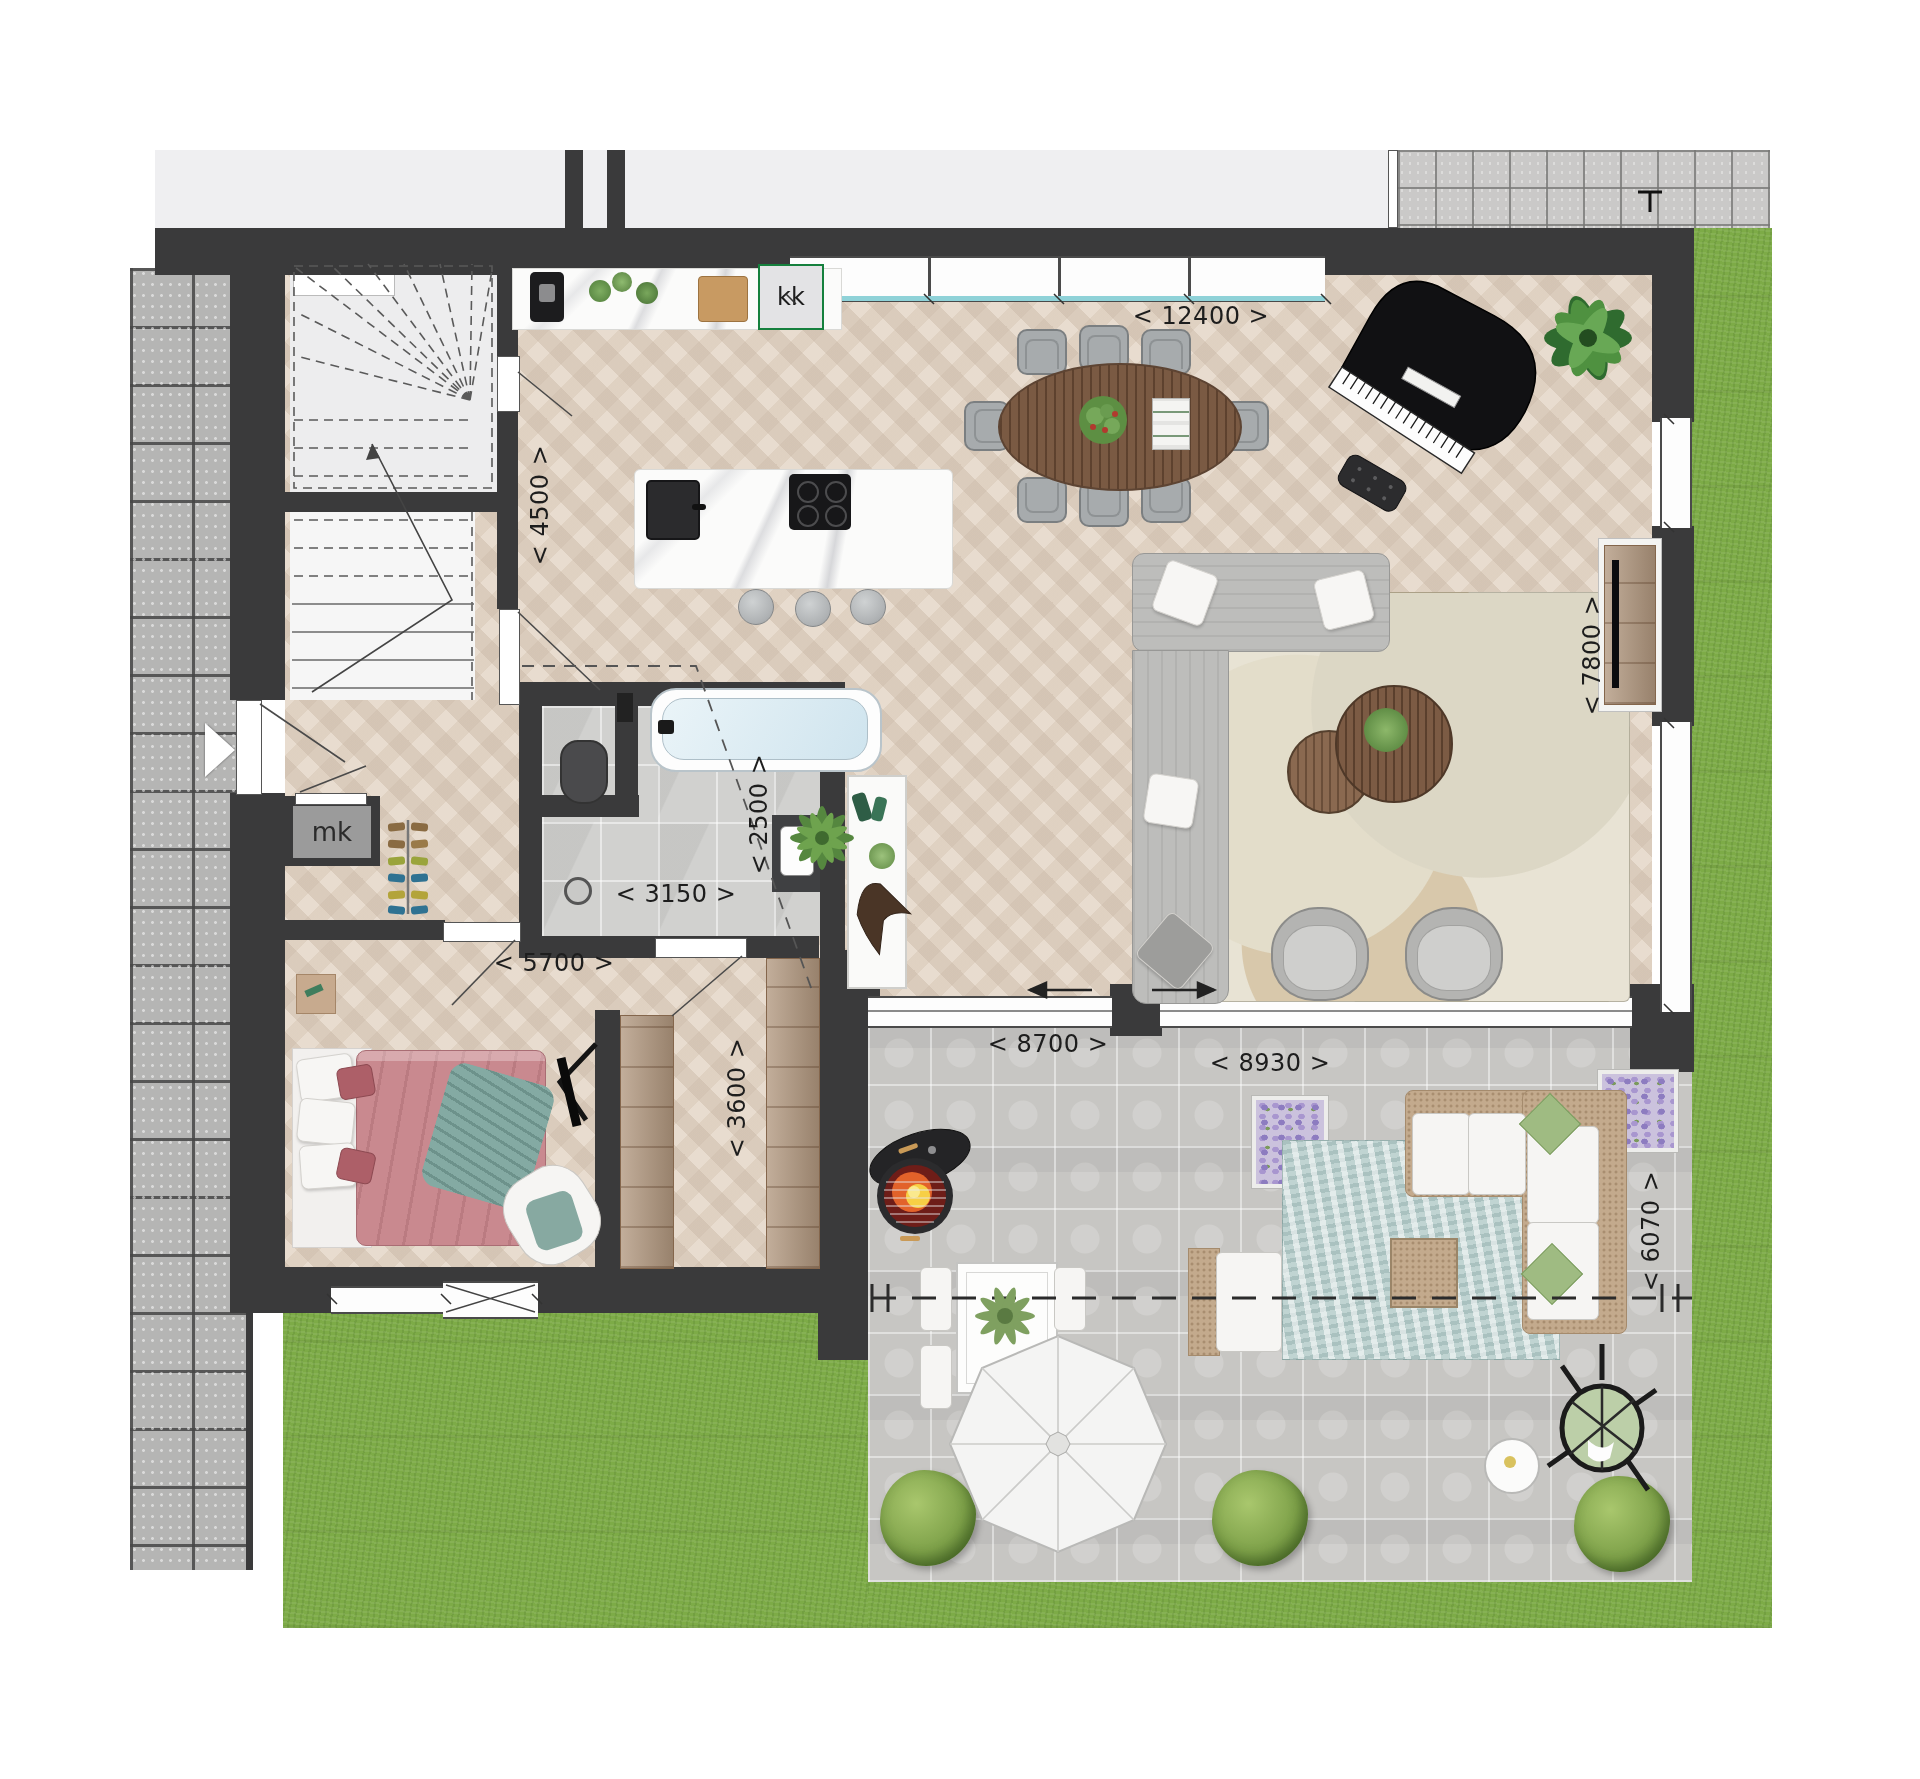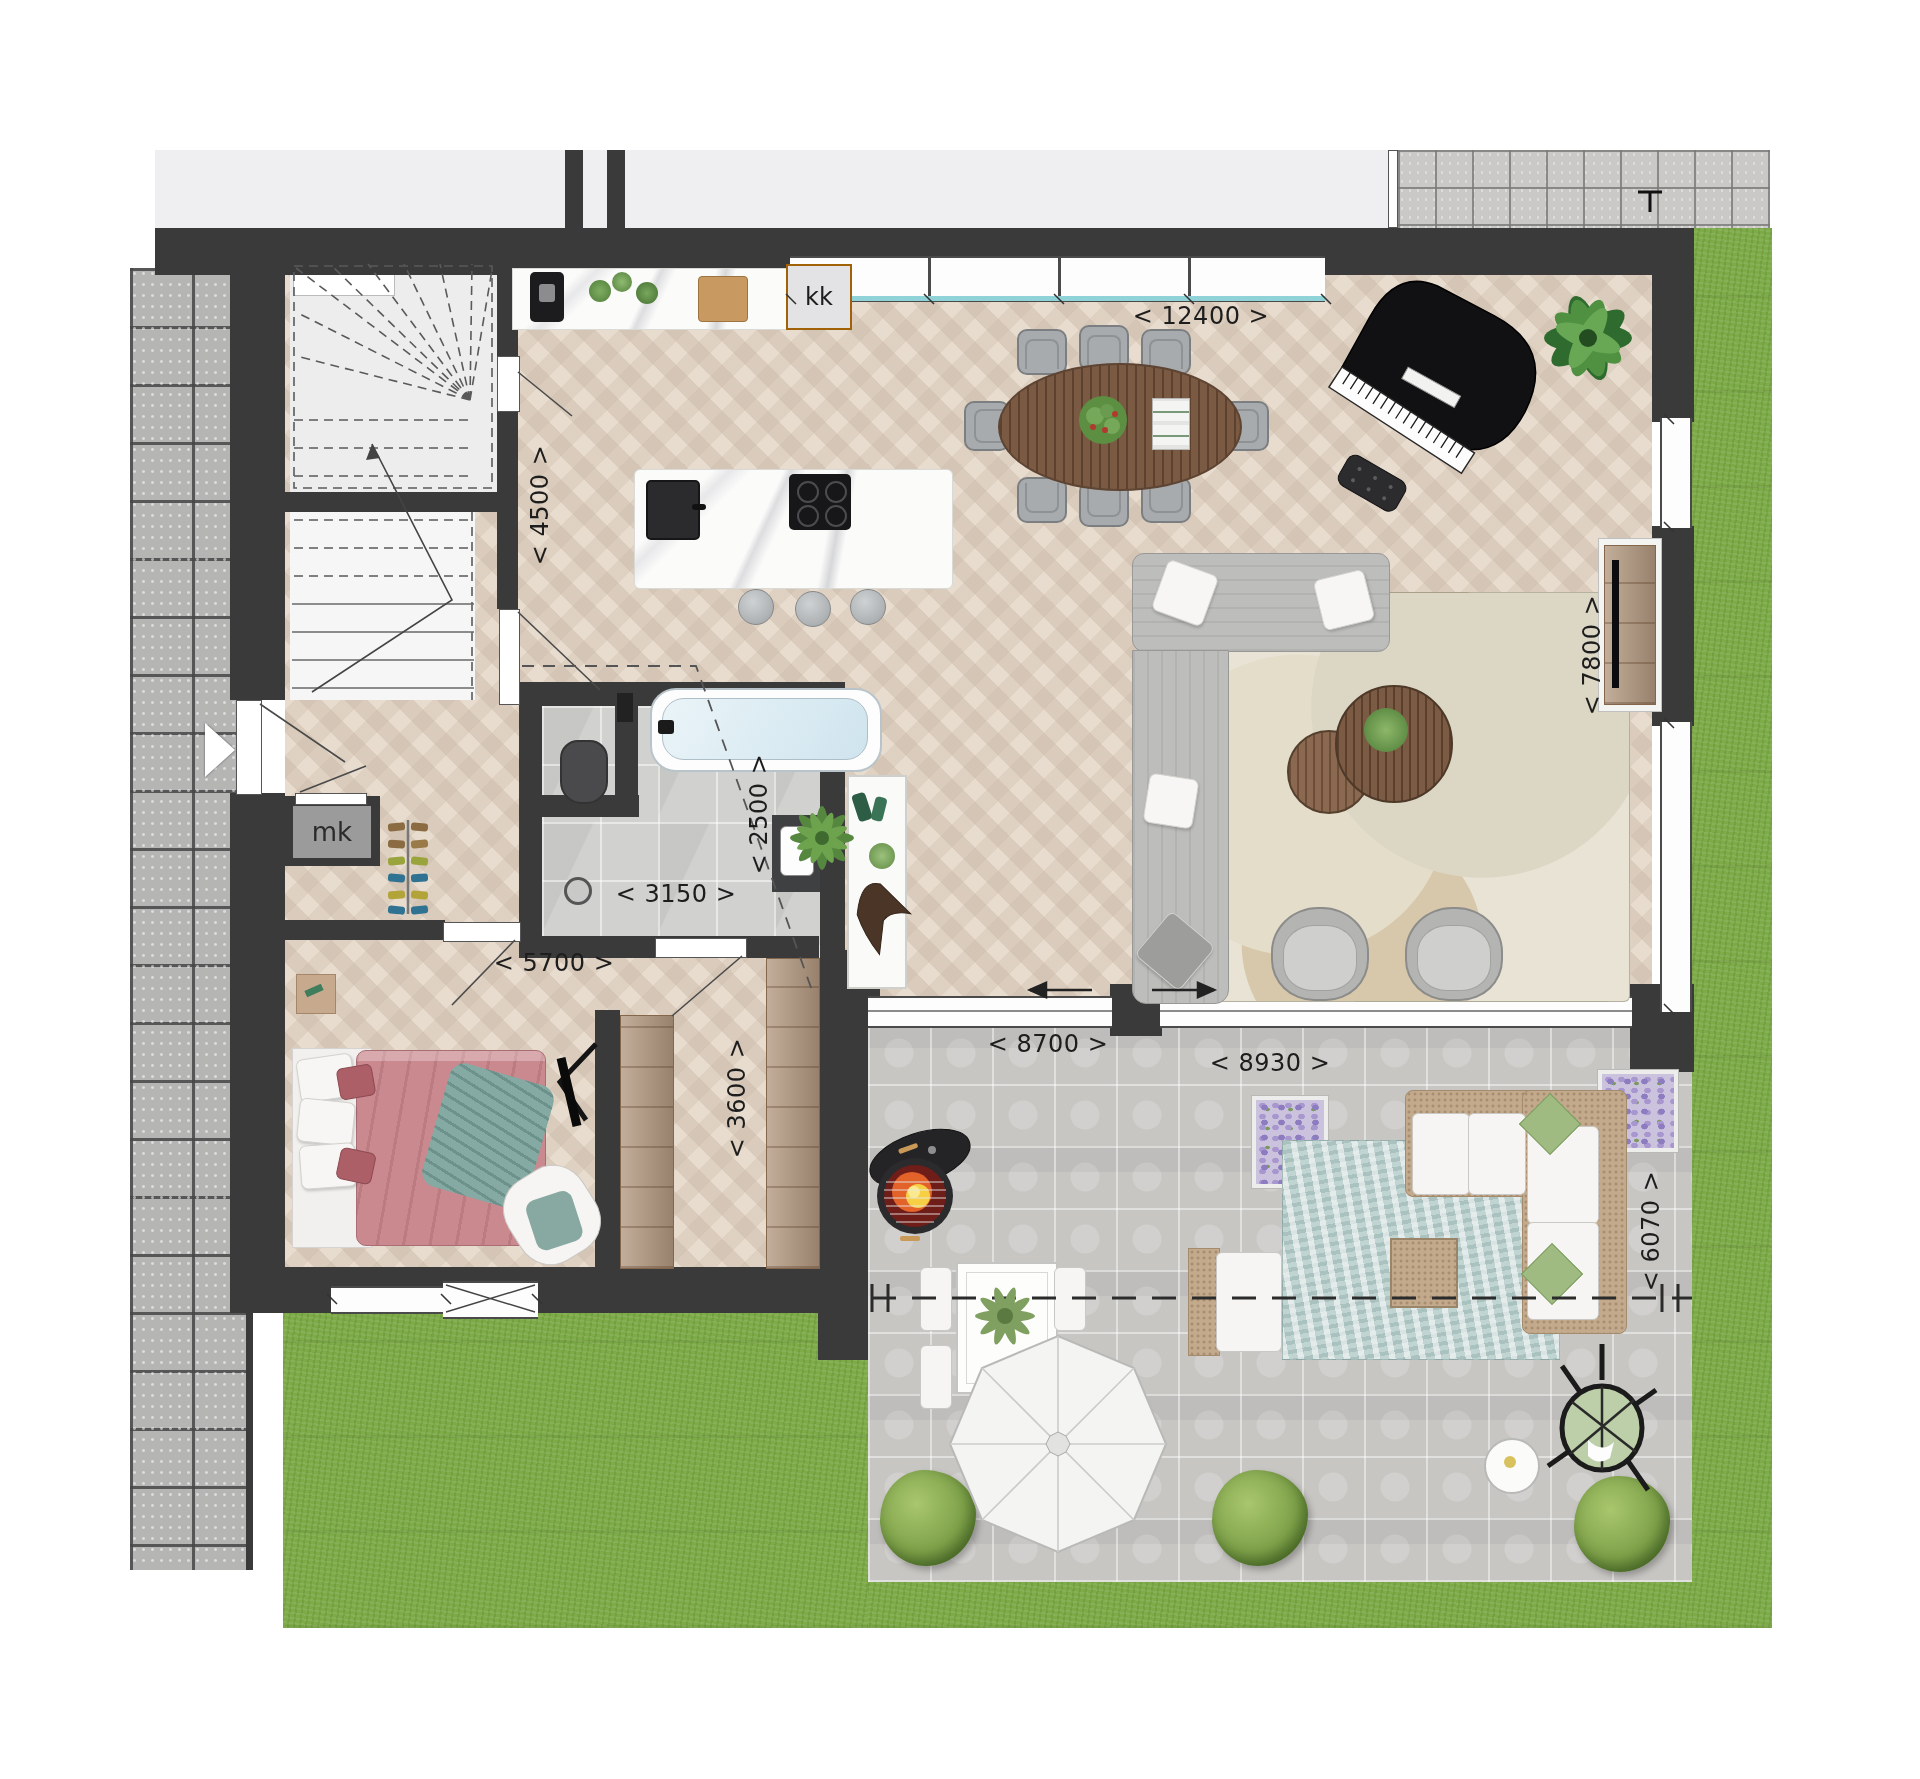--- a/index.html
+++ b/index.html
@@ -168,21 +168,21 @@
   <div class="a doorjamb" style="left:443px;top:922px;width:76px;height:18px;"></div>
 
   <div class="a marble" style="left:512px;top:268px;width:328px;height:60px;"></div>
   <div class="a" style="left:530px;top:272px;width:34px;height:50px;background:#1c1c1e;border-radius:5px;">
     <div class="a" style="left:9px;top:12px;width:16px;height:18px;background:#8c8c8e;border-radius:3px;"></div>
   </div>
   <div class="a" style="left:589px;top:280px;width:22px;height:22px;border-radius:50%;background:radial-gradient(#7fae62,#4f7d3a);"></div>
   <div class="a" style="left:612px;top:272px;width:20px;height:20px;border-radius:50%;background:radial-gradient(#8fbb70,#557f3e);"></div>
   <div class="a" style="left:636px;top:282px;width:22px;height:22px;border-radius:50%;background:radial-gradient(#79a75c,#456f33);"></div>
   <div class="a" style="left:698px;top:276px;width:48px;height:44px;background:#c89a62;border:1px solid #9d7340;border-radius:4px;"></div>
-  <div class="a" style="left:758px;top:264px;width:62px;height:62px;background:#e3e3e5;border:2px solid #a16207;display:flex;align-items:center;justify-content:center;margin-left:28px;">
+  <div class="a" style="left:758px;top:264px;width:62px;height:62px;background:#e3e3e5;border:2px solid #15803d;display:flex;align-items:center;justify-content:center;">
     <span style="font-size:24px;color:#1d1d1d;">kk</span>
   </div>
   <div class="a marble" style="left:634px;top:469px;width:317px;height:118px;border-radius:6px;"></div>
   <div class="a" style="left:646px;top:480px;width:50px;height:56px;background:#2b2b2d;border-radius:5px;border:2px solid #161618;">
     <div class="a" style="left:44px;top:22px;width:14px;height:6px;background:#111;border-radius:3px;"></div>
   </div>
   <div class="a" style="left:789px;top:474px;width:62px;height:56px;background:#171719;border-radius:5px;">
     <div class="a" style="left:8px;top:7px;width:18px;height:18px;border:2px solid #4c4c4e;border-radius:50%;"></div>
     <div class="a" style="left:36px;top:7px;width:18px;height:18px;border:2px solid #4c4c4e;border-radius:50%;"></div>
     <div class="a" style="left:8px;top:31px;width:18px;height:18px;border:2px solid #4c4c4e;border-radius:50%;"></div>

